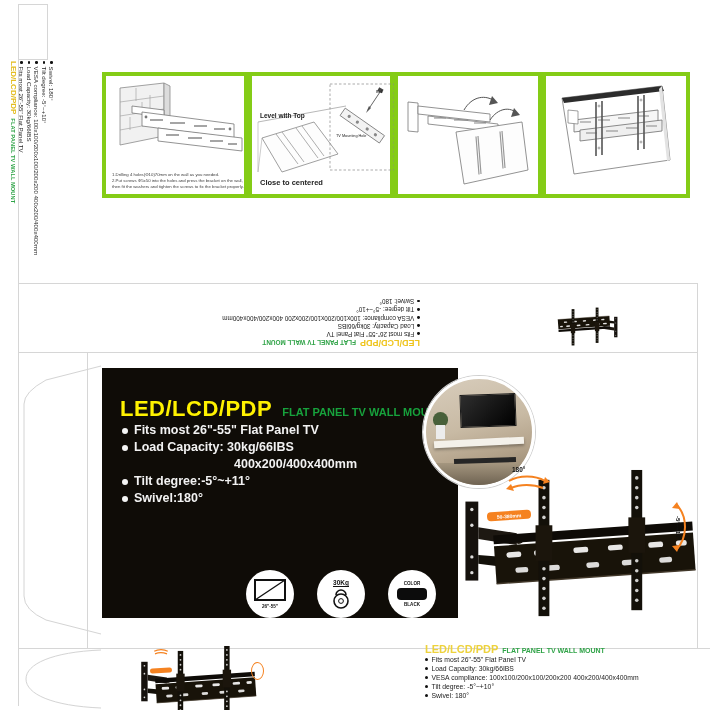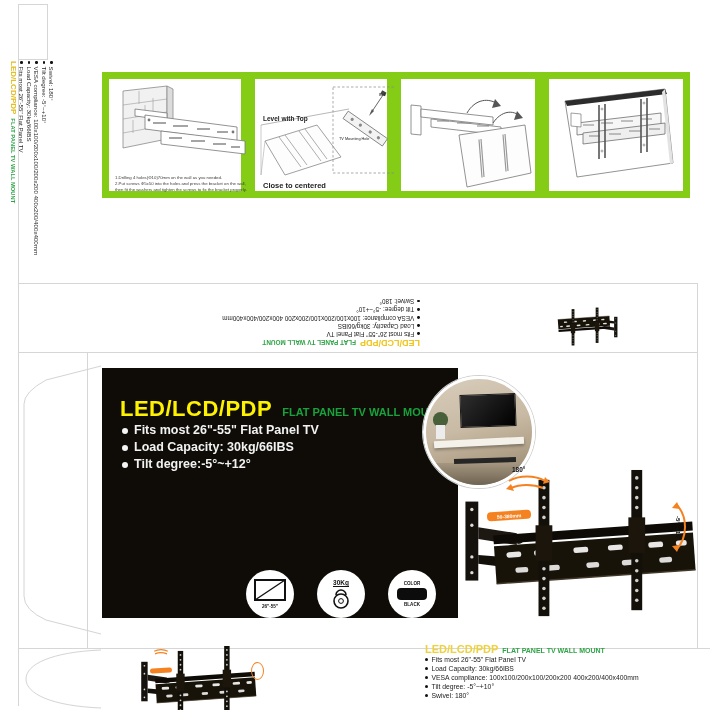--- a/index.html
+++ b/index.html
@@ -1,20 +1,20 @@
 <!DOCTYPE html>
 <html><head>
 <meta charset="utf-8">
 <style>
   html,body{margin:0;padding:0;}
   body{width:710px;height:710px;position:relative;background:#ffffff;
        font-family:"Liberation Sans",sans-serif;overflow:hidden;}
   .abs{position:absolute;}
   .dieline{background:#d6d6d6;}
-  .panelbox{position:absolute;border:7px solid #84cc16;background:#fff;box-sizing:border-box;text-align:right;}
+  .panelbox{position:absolute;border:4px solid #84cc16;background:#fff;box-sizing:border-box;text-align:right;}
   
   .side-strip{left:-79px;top:151px;width:224px;height:44px;transform:rotate(90deg);}
   .side-strip .spec{display:flex;align-items:center;gap:3px;font-size:6.2px;line-height:7.4px;color:#222;white-space:nowrap;}
   .side-strip .dot{width:2.6px;height:2.6px;border-radius:50%;background:#111;flex:0 0 auto;}
   .brandline{display:flex;align-items:baseline;gap:4px;white-space:nowrap;}
   .side-strip .brandline .b{font-size:8px;font-weight:bold;color:#e3bd22;}
   .side-strip .brandline .t{font-size:5.8px;font-weight:bold;color:#2fa347;}
   
   .inv-strip{left:130px;top:288px;width:290px;height:60px;transform:rotate(180deg);}
   .inv-strip .brandline .b{font-size:9px;font-weight:bold;color:#efc51e;}
@@ -275,23 +275,30 @@
   </div>
   <div class="front-specs">
     <div class="row">
         <span class="dot"></span>
         <span>Fits most 26"-55" Flat Panel TV</span>
       </div>
     <div class="row">
         <span class="dot"></span>
         <span>Load Capacity: 30kg/66IBS</span>
       </div>
+    <div class="row cont">
+        <span>400x200/400x400mm</span>
+      </div>
     <div class="row">
         <span class="dot"></span>
-        <span>Tilt degree:-5°~+12°</span>
+        <span>Tilt degree:-5°~+11°</span>
+      </div>
+    <div class="row">
+        <span class="dot"></span>
+        <span>Swivel:180°</span>
       </div>
   </div>
 
   <div class="badge" style="left:144px">
     <svg width="36" height="26" viewBox="0 0 36 26">
       <rect x="3" y="2" width="30" height="20" fill="#fff" stroke="#111" stroke-width="2"></rect>
       <line x1="3" y1="22" x2="33" y2="2" stroke="#111" stroke-width="1.4"></line>
     </svg>
     <span class="tiny">26"-55"</span>
   </div>

